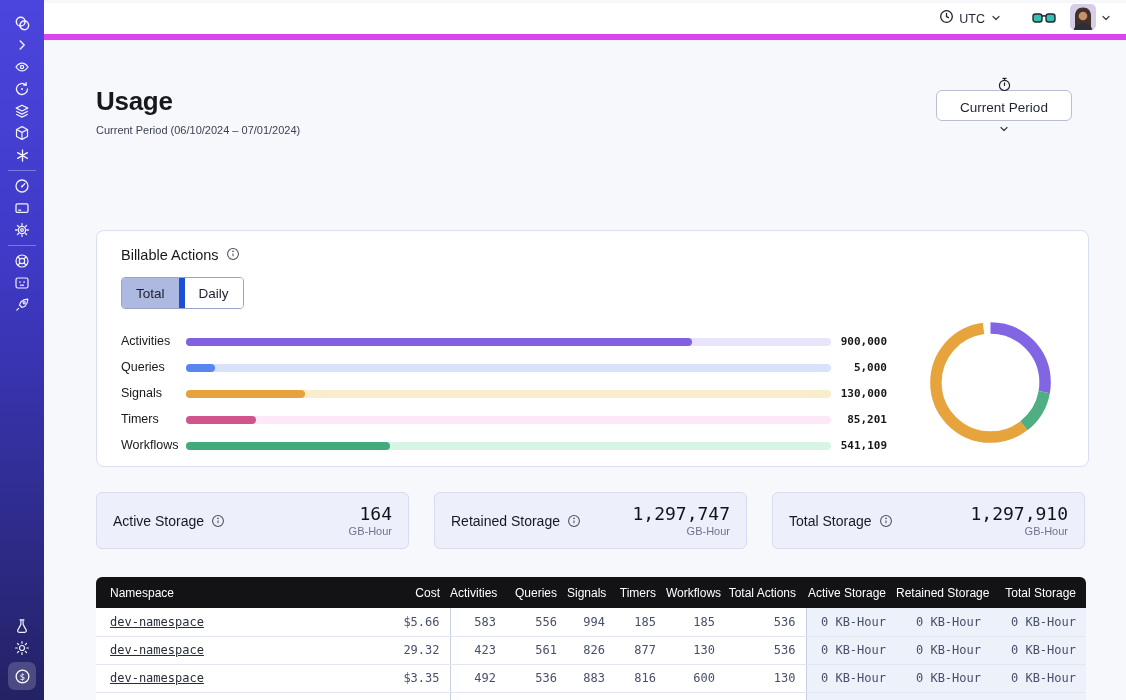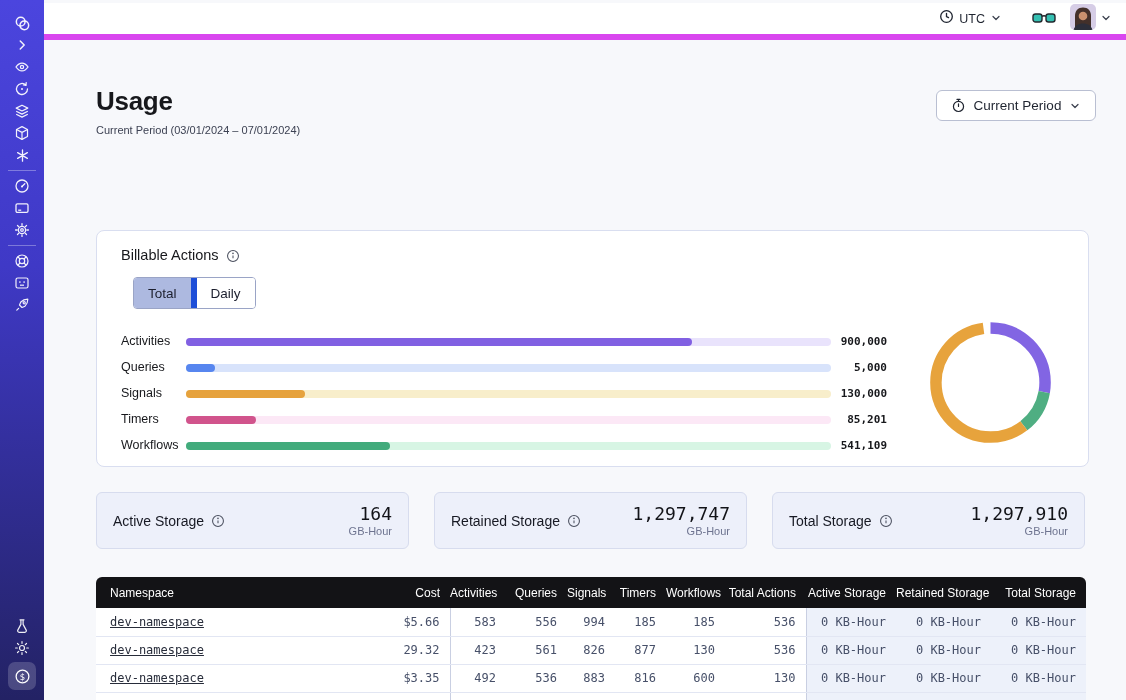--- a/index.html
+++ b/index.html
@@ -24,36 +24,36 @@
             border-bottom:6px solid #d946ef; display:flex; align-items:center;
             justify-content:flex-end; padding-right:14px; z-index:4; }
   .tz-group { display:flex; align-items:center; gap:5px; cursor:pointer; }
   .tz-label { font-size:12.5px; font-weight:500; color:#1f2430; }
   .tb-gap1 { width:30px; }
   .avatar-wrap { display:flex; align-items:center; gap:4px; cursor:pointer; margin-left:14px; }
 
   
   .page-title { position:absolute; left:96px; top:86px; font-size:26px; font-weight:600; letter-spacing:-.3px; }
   .page-subtitle { position:absolute; left:96px; top:124px; font-size:11px; color:#3d4253; }
-  .period-btn { position:absolute; left:936px; top:90px; width:160px; height:31px; background:#fff;
+  .period-btn { position:absolute; left:936px; top:90px; width:136px; height:31px; background:#fff;
                 border:1px solid #b9bfd2; border-radius:6px; display:flex; align-items:center;
-                justify-content:center; gap:8px; font-size:13.5px; font-weight:500; color:#1f2430; cursor:pointer; }
+                justify-content:center; gap:8px; font-size:13.5px; font-weight:500; color:#1f2430; cursor:pointer;flex-direction:column; }
 
   
   .banner { position:absolute; left:96px; top:157px; width:993px; height:44px; background:#dfe3fb;
             border:1px solid #7b84e4; border-radius:6px; display:flex; align-items:center;
             padding:0 14px; gap:8px; font-size:13px; color:#1c1e27; }
 
   
   .card { position:absolute; left:96px; top:230px; width:993px; height:237px; background:#fff;
           border:1px solid #d9def0; border-radius:8px; }
   .card-title { position:absolute; left:24px; top:16px; font-size:14.5px; font-weight:500;
-                display:flex; align-items:flex-end; gap:7px; color:#17181c; }
+                display:flex; align-items:flex-start; gap:7px; color:#17181c; }
   .seg { position:absolute; left:24px; top:46px; display:flex; border:1px solid #9aa4c6;
-         border-radius:4px; overflow:hidden;margin-left:12px; }
+         border-radius:4px; overflow:hidden; }
   .seg-btn { height:30px; padding:0 14px; display:flex; align-items:center; font-size:13.5px;
              color:#1c1f2e; background:#fff; cursor:pointer; }
   .seg-btn.active { background:#adb9e0; font-weight:400; }
   .seg-btn + .seg-btn { border-left:6px solid #1d4ed8; }
 
   .bars { position:absolute; left:0; top:98px; width:830px; }
   .bar-row { position:relative; height:26px; }
   .bar-label { position:absolute; left:24px; top:5px; font-size:12.5px; color:#17181c; }
   .bar-track { position:absolute; left:89px; top:9px; width:645px; height:8px; border-radius:4px; }
   .bar-fill { position:absolute; left:0; top:0; height:8px; border-radius:4px; }
@@ -241,21 +241,21 @@
       </span>
       <span>
         <svg width="12" height="12" viewBox="0 0 16 16" fill="none" stroke="#3a3f4d" stroke-width="1.6" stroke-linecap="round" stroke-linejoin="round">
             <path d="M4 6l4 4 4-4"></path>
           </svg>
       </span>
     </div>
   </header>
 
   <h1 class="page-title">Usage</h1>
-  <div class="page-subtitle">Current Period (03/01/2024 – 07/01/2024)</div>
+  <div class="page-subtitle">Current Period (06/10/2024 – 07/01/2024)</div>
   <button class="period-btn">
     <span style="display:flex;">
       <svg width="15" height="15" viewBox="0 0 16 16" fill="none" stroke="#1f2430" stroke-width="1.3" stroke-linecap="round">
           <circle cx="8" cy="9" r="5.4"></circle>
           <path d="M6.4 1.5h3.2M8 1.5v2.1M8 9V6.3"></path>
         </svg>
     </span>
     <span>Current Period</span>
     <span style="display:flex;">
       <svg width="12" height="12" viewBox="0 0 16 16" fill="none" stroke="#3a3f4d" stroke-width="1.6" stroke-linecap="round" stroke-linejoin="round">

